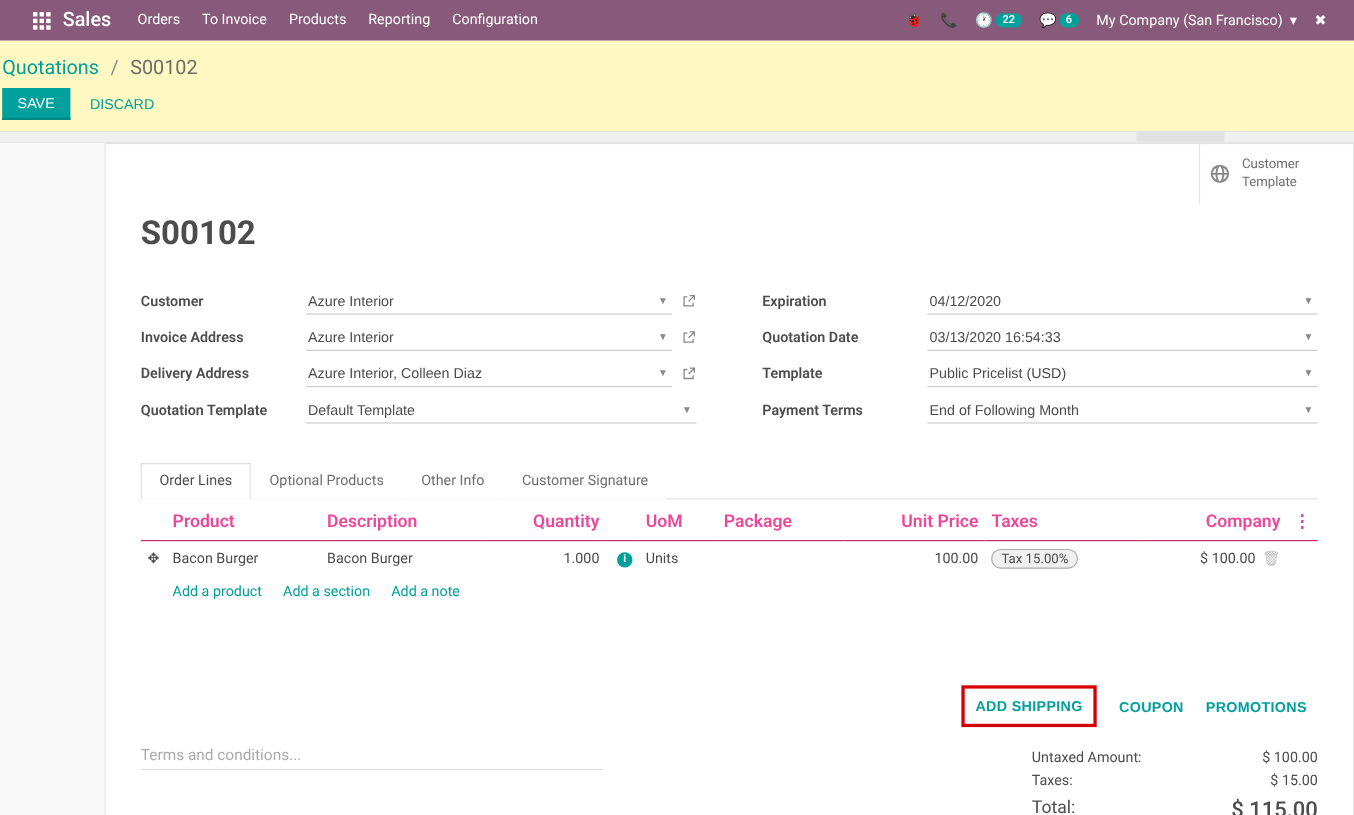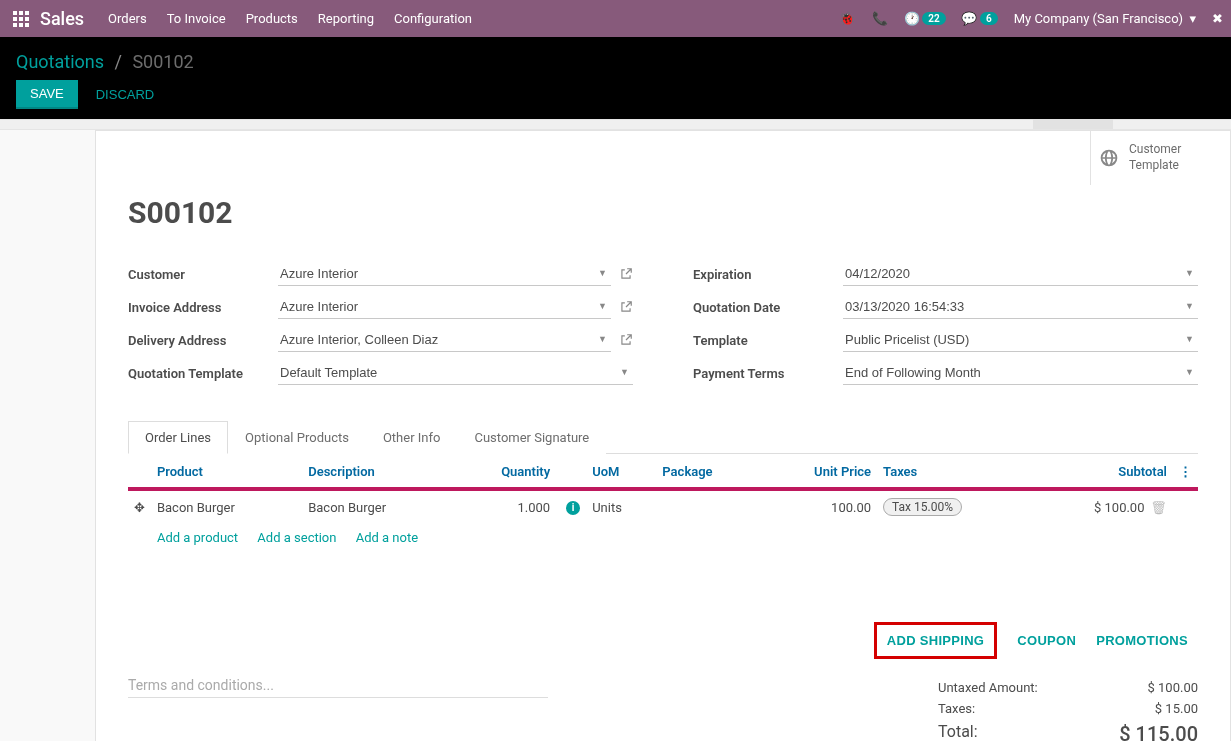--- a/index.html
+++ b/index.html
@@ -1,31 +1,31 @@
 <!DOCTYPE html>
 <html><head>
 <meta charset="utf-8">
 <style>
 * { box-sizing: border-box; margin: 0; padding: 0; }
 body { font-family: -apple-system, BlinkMacSystemFont, "Segoe UI", Roboto, Helvetica, Arial, sans-serif; font-size: 13px; color: #4c4c4c; background: #f9f9f9; }
 
 
-.topnav { background: #875a7b; height: 37px; display: flex; align-items: center; color: #fff; padding: 0 8px; }
+.topnav { background: #875a7b; height: 37px; display: flex; align-items: center; color: #fff; padding: 0 25px; }
 .apps-icon { width: 18px; height: 18px; display: inline-block; margin: 0 10px 0 4px; cursor: pointer; }
 .apps-icon span { display: inline-block; width: 4px; height: 4px; background: #fff; margin: 1px; float: left; }
 .brand { font-size: 18px; font-weight: 500; margin-right: 24px; }
 .nav-item { color: #fff; font-size: 13px; margin-right: 20px; cursor: pointer; }
 .nav-right { margin-left: auto; display: flex; align-items: center; gap: 16px; }
 .icon-btn { color: #fff; cursor: pointer; display: flex; align-items: center; }
 .badge { background: #00a09d; color: #fff; border-radius: 8px; font-size: 10px; padding: 1px 6px; margin-left: 2px; font-weight: 600; }
 .avatar { width: 22px; height: 22px; border-radius: 50%; background: radial-gradient(circle, #d4a574 40%, #8b6f47 100%); display: inline-block; margin-right: 6px; }
 .company-sel { font-size: 13px; cursor: pointer; }
 
 
-.control-panel { background: #000000; border-bottom: 1px solid #e5e5e5; padding: 0 16px; }
+.control-panel { background: #fef9c3; border-bottom: 1px solid #e5e5e5; padding: 0 2px; }
 .breadcrumb { padding: 14px 0 8px; font-size: 18px; }
 .breadcrumb a { color: #00a09d; text-decoration: none; }
 .breadcrumb .sep { color: #888; margin: 0 6px; }
 .breadcrumb .current { color: #6d6d6d; }
 .btn-row { display: flex; align-items: center; padding-bottom: 10px; }
 .btn-save { background: #00a09d; color: #fff; border: none; padding: 6px 14px; font-size: 13px; cursor: pointer; border-bottom: 2px solid #008784; font-weight: 500; }
 .btn-discard { color: #00a09d; background: none; border: none; font-size: 13px; margin-left: 18px; cursor: pointer; font-weight: 500; }
 
 
 .status-strip { height: 10px; background: #f0f0f0; border-bottom: 1px solid #e5e5e5; position: relative; }
@@ -51,21 +51,21 @@
 .ext-link { margin-left: 8px; color: #7c7c7c; cursor: pointer; width: 14px; height: 14px; }
 
 
 .tabs { display: flex; border-bottom: 1px solid #ddd; margin-top: 28px; }
 .tab { padding: 8px 16px; border: 1px solid transparent; border-bottom: none; cursor: pointer; color: #4c4c4c; font-size: 13px; position: relative; top: 1px; background: #fff; }
 .tab.active { border-color: #ddd; border-bottom: 1px solid #fff; }
 .tab:not(.active) { color: #6d6d6d; }
 
 
 .order-table { width: 100%; border-collapse: collapse; margin-top: 0; }
-.order-table th { text-align: left; padding: 10px 6px 8px; font-weight: 600; font-size: 13px; color: #0369a1; border-bottom: 4px solid #be185d; }
+.order-table th { text-align: left; padding: 10px 6px 8px; font-weight: 600; font-size: 16px; color: #ec4899; border-bottom: 1px solid #be185d; }
 .order-table th.num, .order-table td.num { text-align: right; }
 .order-table td { padding: 7px 6px; font-size: 13px; color: #4c4c4c; }
 .row-handle { color: #888; cursor: move; width: 16px; text-align: center; }
 .info-dot { display: inline-block; width: 14px; height: 14px; border-radius: 50%; background: #00a09d; color: #fff; font-size: 10px; line-height: 14px; text-align: center; margin-left: 4px; font-weight: bold; }
 .tax-pill { display: inline-block; border: 1px solid #aaa; border-radius: 10px; padding: 1px 8px; font-size: 12px; background: #f0f0f0; }
 .trash { color: #bbb; cursor: pointer; margin-left: 6px; }
 .add-links { padding: 6px 0; }
 .add-links a { color: #00a09d; text-decoration: none; margin-right: 16px; font-size: 13px; cursor: pointer; }
 
 
@@ -209,21 +209,21 @@
           <tr>
             <th style="width:18px"></th>
             <th>Product</th>
             <th>Description</th>
             <th class="num">Quantity</th>
             <th style="width:30px"></th>
             <th>UoM</th>
             <th>Package</th>
             <th class="num">Unit Price</th>
             <th>Taxes</th>
-            <th class="num">Subtotal</th>
+            <th class="num">Company</th>
             <th class="col-opts">⋮</th>
           </tr>
         </thead>
         <tbody>
           <tr>
             <td class="row-handle">✥</td>
             <td>Bacon Burger</td>
             <td>Bacon Burger</td>
             <td class="num">1.000</td>
             <td><span class="info-dot">i</span></td>

